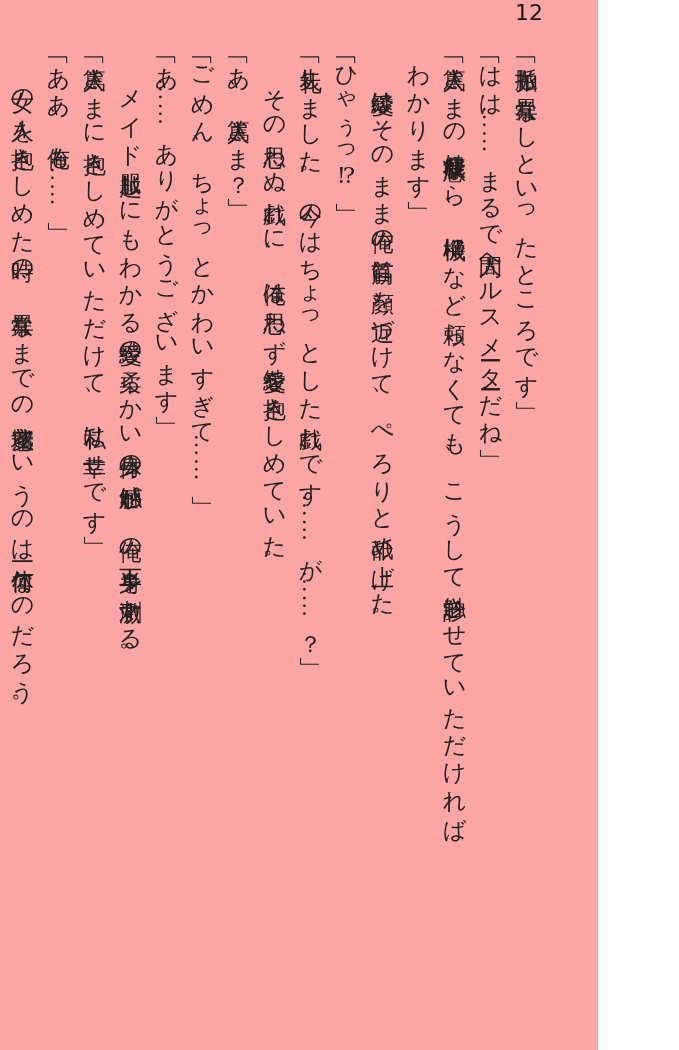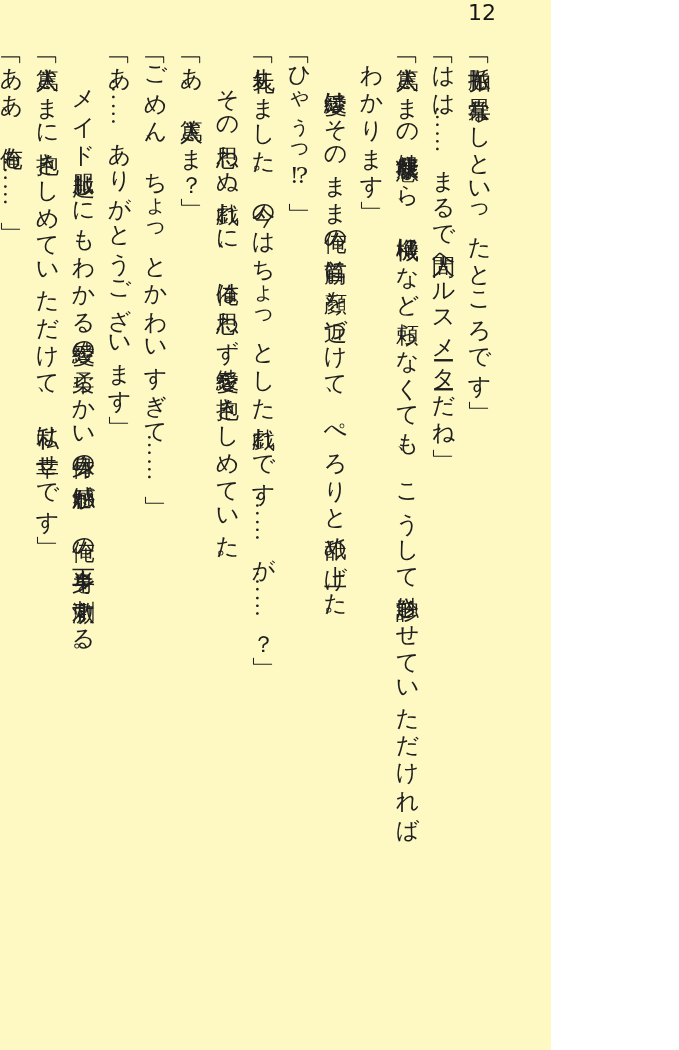--- a/index.html
+++ b/index.html
@@ -7,23 +7,23 @@
     padding: 0;
   }
   body {
     width: 679px;
     height: 1050px;
     background: #ffffff;
     font-family: "Liberation Serif", "DejaVu Serif", serif;
   }
   .page {
     position: relative;
-    width: 551px;
+    width: 598px;
     height: 1050px;
-    background: #fef9c3;
+    background: #fca5a5;
     overflow: hidden;
   }
   .page-number {
     position: absolute;
     top: 1px;
     right: 55px;
     font-family: "DejaVu Sans", "Liberation Sans", sans-serif;
     font-size: 22px;
     line-height: 1.1;
     color: #161616;

